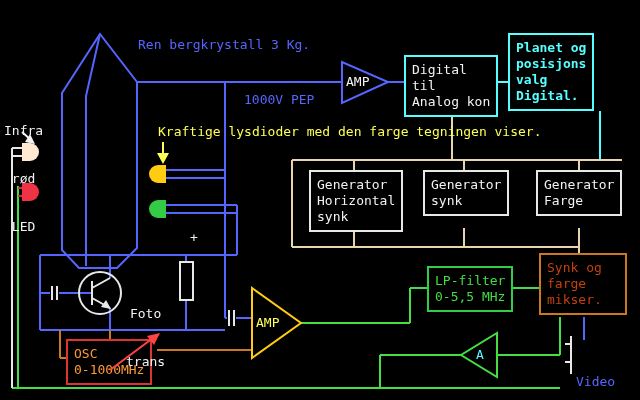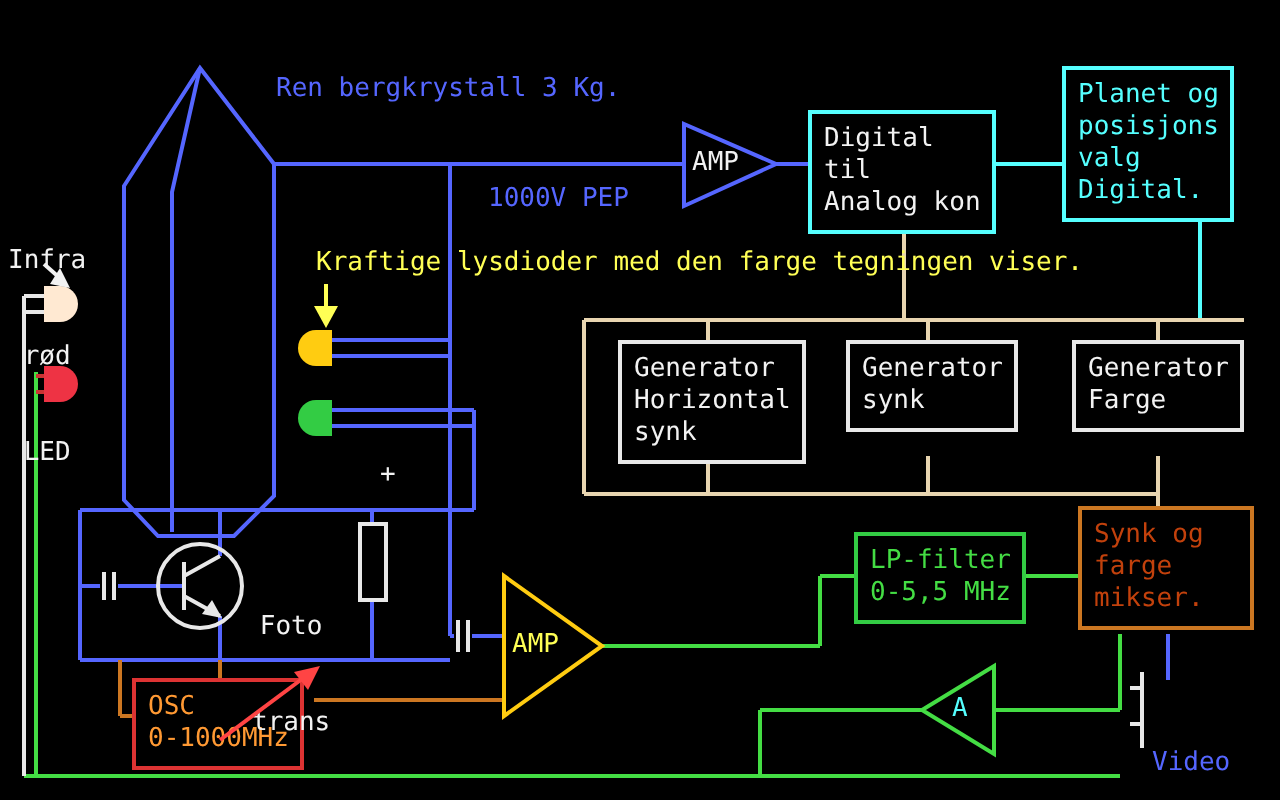--- a/index.html
+++ b/index.html
@@ -77,21 +77,21 @@
 
     <rect x="180" y="262" width="13" height="38" fill="#000" stroke="#E8E8E8" stroke-width="2"></rect>
   </svg>
 
   <div class="box b-cyan c-white" style="left:404px;top:55px;">
     <span>Digital</span>
     <span>til</span>
     <span>Analog kon</span>
   </div>
 
-  <div class="box b-cyan c-cyan" style="left:531px;top:33px;">
+  <div class="box b-cyan c-cyan" style="left:508px;top:33px;font-weight:bold;">
     <span>Planet og</span>
     <span>posisjons</span>
     <span>valg</span>
     <span>Digital.</span>
   </div>
 
   <div class="box b-white c-white" style="left:309px;top:170px;">
     <span>Generator</span>
     <span>Horizontal</span>
     <span>synk</span>

